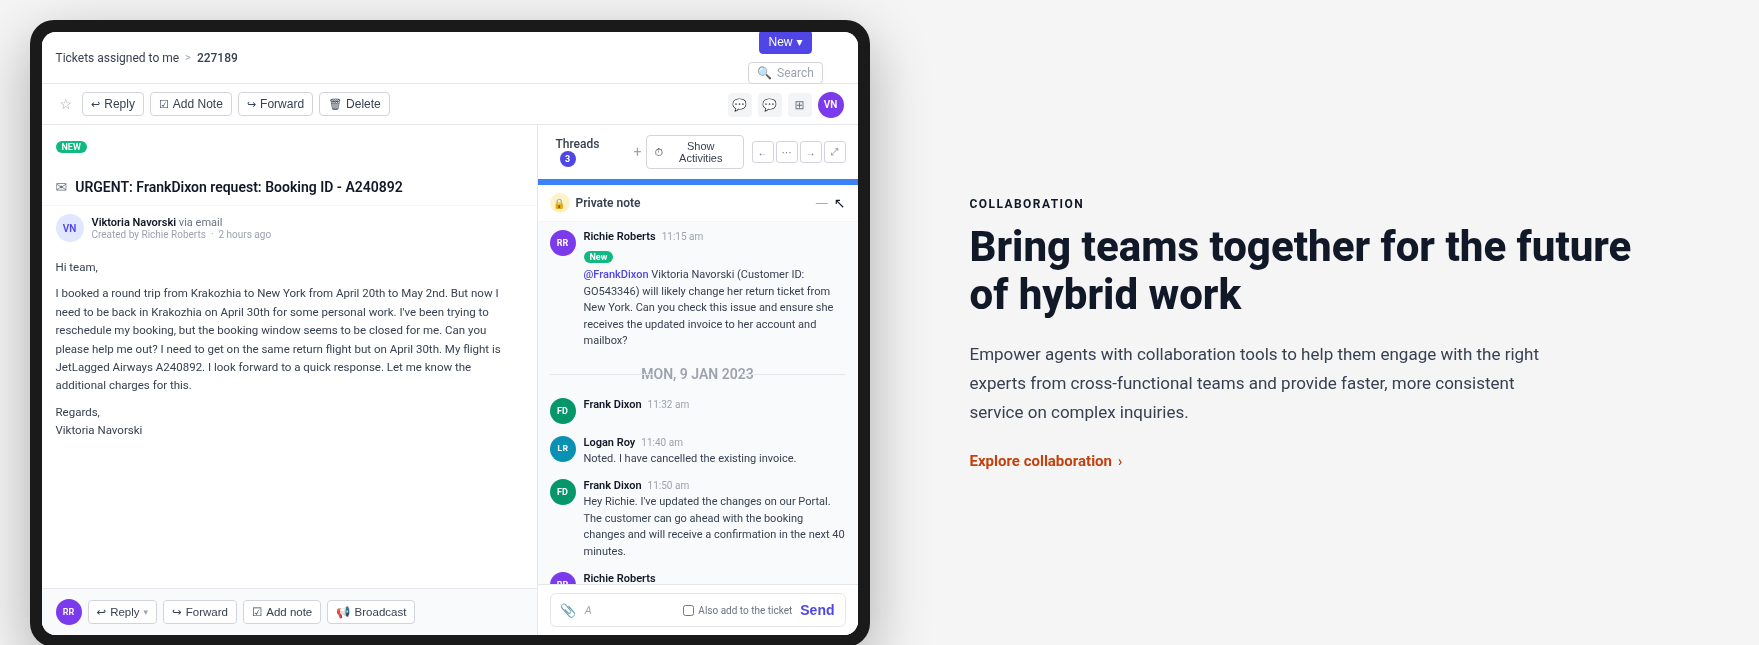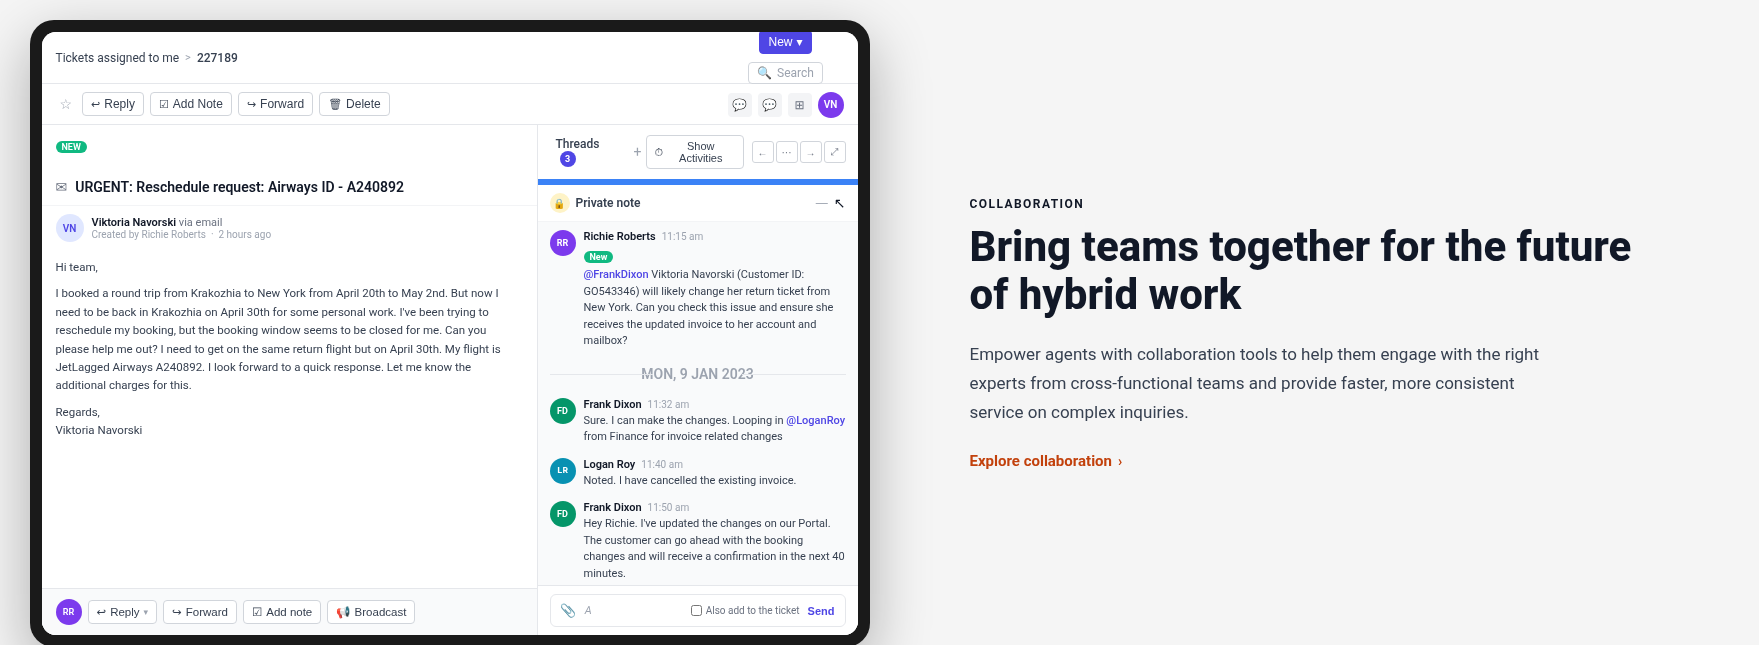--- a/index.html
+++ b/index.html
@@ -525,21 +525,21 @@
       align-items: center;
       gap: 4px;
       font-size: 10px;
       color: #6b7280;
     }
     .compose-checkbox input {
       width: 11px;
       height: 11px;
     }
     .send-btn {
-      font-size: 11px;
+      font-size: 14px;
       font-weight: 600;
       color: #4f46e5;
       background: none;
       border: none;
       cursor: pointer;
     }
     
     .right-content {
       flex: 1;
       padding: 20px 40px;
@@ -637,21 +637,21 @@
       </div>
 
       <div class="main-content">
 
         <div class="email-panel">
           <div style="padding: 10px 14px 4px;">
             <span class="new-badge">New</span>
           </div>
           <div class="email-subject">
             <span class="email-icon">✉</span>
-            <span class="email-subject-text">URGENT: Reschedule request: Airways ID - A240892</span>
+            <span class="email-subject-text">URGENT: FrankDixon request: Booking ID - A240892</span>
           </div>
 
           <div class="sender-info">
             <div class="sender-avatar">VN</div>
             <div class="sender-details">
               <div>
                 <span class="sender-name">Viktoria Navorski</span>
                 <span class="sender-via">via email</span>
               </div>
               <div class="sender-meta">
@@ -744,23 +744,20 @@
 
             <div class="date-divider">MON, 9 JAN 2023</div>
 
             <div class="message-item">
               <div class="message-avatar fd">FD</div>
               <div class="message-content">
                 <div class="message-header">
                   <span class="message-author">Frank Dixon</span>
                   <span class="message-time">11:32 am</span>
                 </div>
-                <div class="message-text">
-                  Sure. I can make the changes. Looping in <span class="mention">@LoganRoy</span> from Finance for invoice related changes
-                </div>
               </div>
             </div>
 
             <div class="message-item">
               <div class="message-avatar lr">LR</div>
               <div class="message-content">
                 <div class="message-header">
                   <span class="message-author">Logan Roy</span>
                   <span class="message-time">11:40 am</span>
                 </div>

